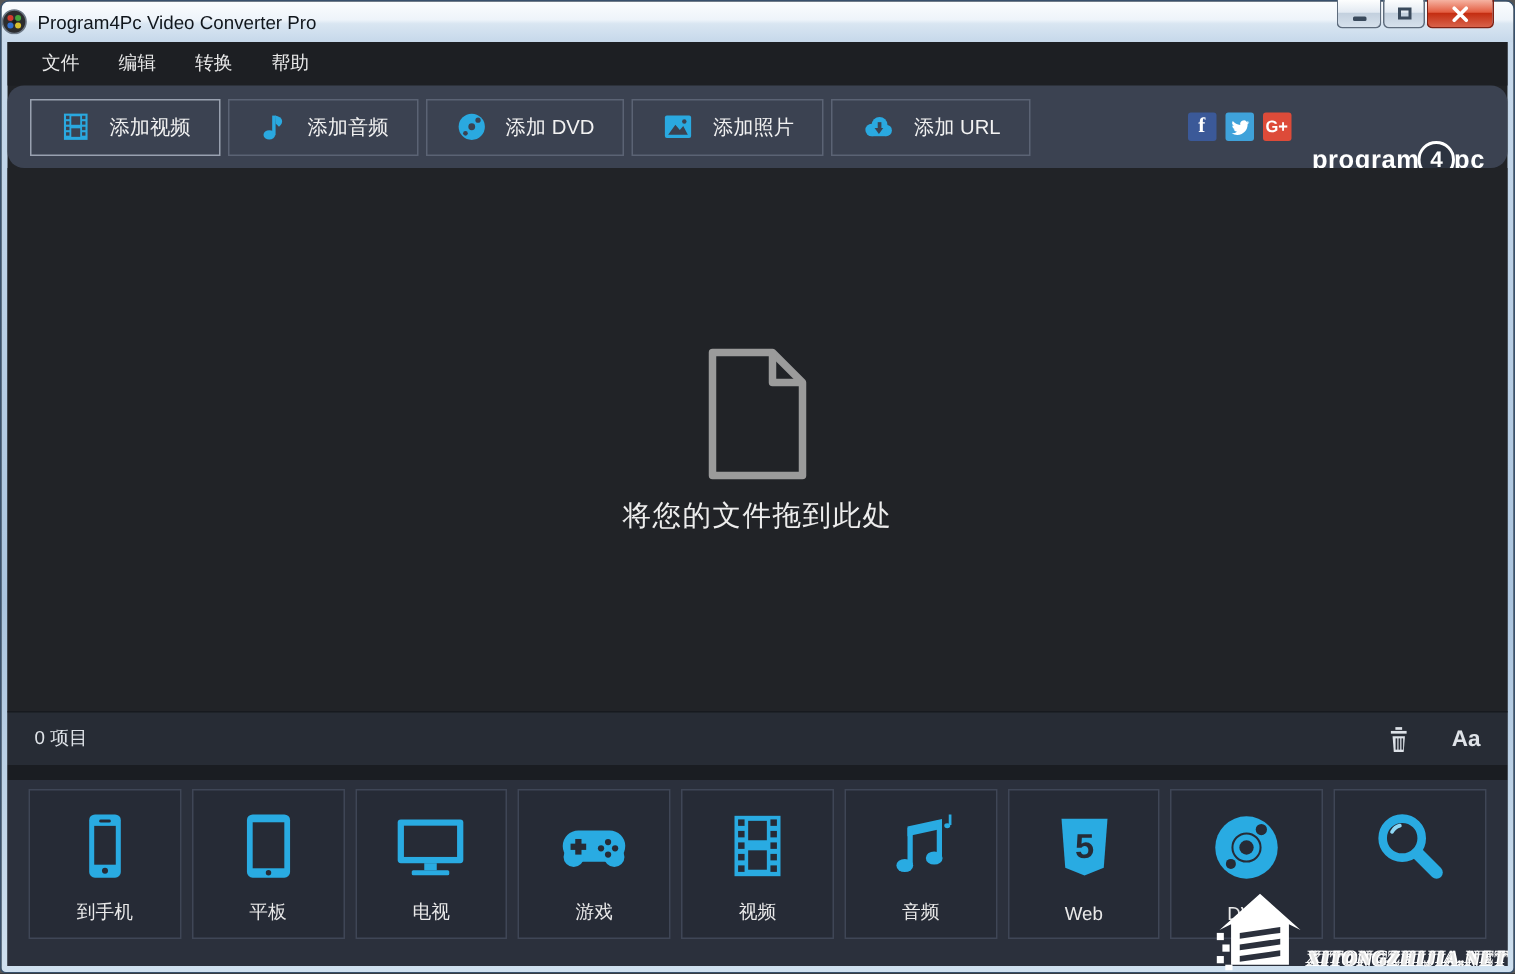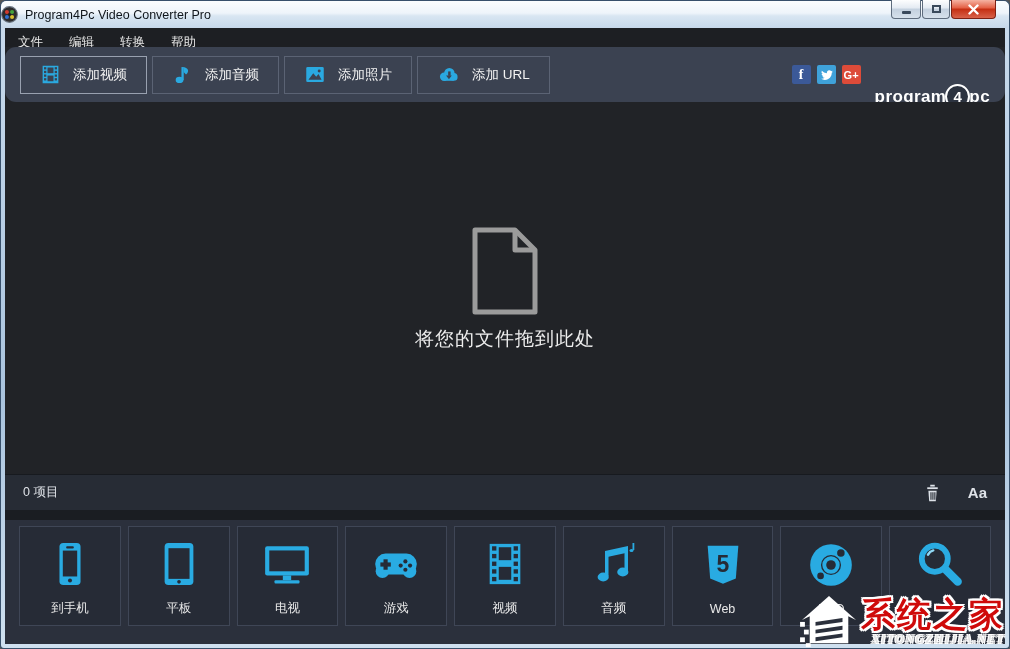--- a/index.html
+++ b/index.html
@@ -29,21 +29,21 @@
     border-radius:0 0 4px 4px; display:flex; align-items:center; justify-content:center;
     background:linear-gradient(#fdfefe, #e3eaf2 45%, #c3d0de 50%, #d6e1ec); cursor:pointer; margin-left:1px;
   }
   .win-btn.min { width:30px; } .win-btn.max { width:28px; }
   .win-btn.close { width:45px; border-color:#7e2114;
     background:linear-gradient(#f5b3a2, #e35e42 45%, #c42e12 50%, #d8624a); }
   .glyph-min { width:9px; height:3px; background:#3a4a5c; margin-top:6px; border-radius:1px; }
   .glyph-max { width:9px; height:8px; border:2px solid #3a4a5c; background:transparent; }
 
   
-  .menubar { height:19px; background:#1d1f23; display:flex; }
+  .menubar { height:29px; background:#1d1f23; display:flex; padding-left:10px; }
   .menu-item { color:#e8e8e8; font-size:12.5px; padding:6px 13px; cursor:pointer; }
 
   
   .toolbar { height:55px; background:#3b4251; display:flex; align-items:center; padding:0 15px;border-radius:11px; }
   .tb-btn {
     height:38px; display:flex; align-items:center; gap:12px; padding:0 19px;
     border:1px solid #5b6374; margin-right:5px; cursor:pointer; color:#f2f2f2; font-size:13.5px;
     background:transparent;
   }
   .tb-btn.first { border-color:#99a1b0; }
@@ -151,20 +151,29 @@
           <svg width="21" height="21" viewBox="0 0 24 24">
             <g fill="#2aa9e0">
               <ellipse cx="8.6" cy="18.2" rx="4.4" ry="3.6"></ellipse>
               <rect x="10.8" y="3.5" width="2.6" height="15"></rect>
               <path d="M13,3.5 C19,4.5 20,9 16,12 L13.4,9.5 Z"></path>
             </g>
           </svg>
           <span>添加音频</span>
         </div>
 
+        <div class="tb-btn">
+          <svg width="21" height="21" viewBox="0 0 24 24">
+            <circle cx="12" cy="12" r="10" fill="#2aa9e0"></circle>
+            <circle cx="12" cy="12" r="2.6" fill="#3b4251"></circle>
+            <circle cx="16.8" cy="7" r="2" fill="#3b4251"></circle>
+            <circle cx="7.2" cy="17" r="1.8" fill="#3b4251"></circle>
+          </svg>
+          <span>添加 DVD</span>
+        </div>
 
         <div class="tb-btn">
           <svg width="22" height="21" viewBox="0 0 24 24">
             <rect x="2" y="3.5" width="20" height="17" rx="1.5" fill="#2aa9e0"></rect>
             <polygon points="4.5,18 10,10.5 13.4,14.5 16,11.5 19.5,18" fill="#3b4251"></polygon>
             <circle cx="16.8" cy="8" r="1.7" fill="#3b4251"></circle>
           </svg>
           <span>添加照片</span>
         </div>
 
@@ -375,18 +384,17 @@
         <rect x="0" y="46" width="5" height="5"></rect>
         <rect x="6" y="52" width="5" height="4"></rect>
       </g>
       <g fill="#2b303c">
         <polygon points="16,30 44,26 44,30 16,34"></polygon>
         <polygon points="16,38 44,34 44,38 16,42"></polygon>
         <polygon points="16,46 44,42 44,46 16,50"></polygon>
       </g>
     </svg>
     <div class="wm-text">
-      <span class="wm-title">系统之家</span>
       <span class="wm-url">XITONGZHIJIA.NET</span>
     </div>
   </div>
 
 </div>
 
 </body></html>

